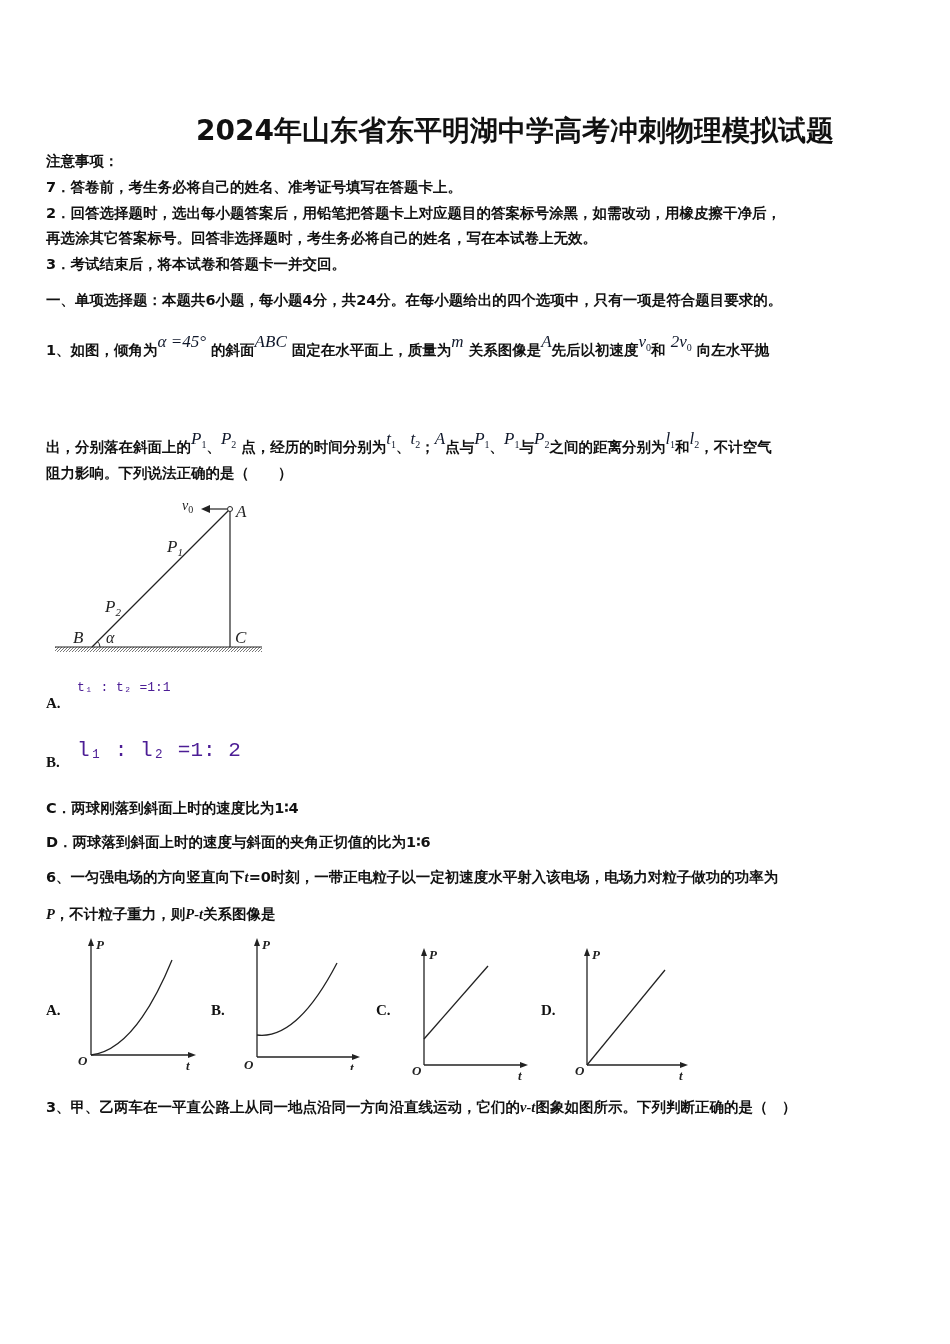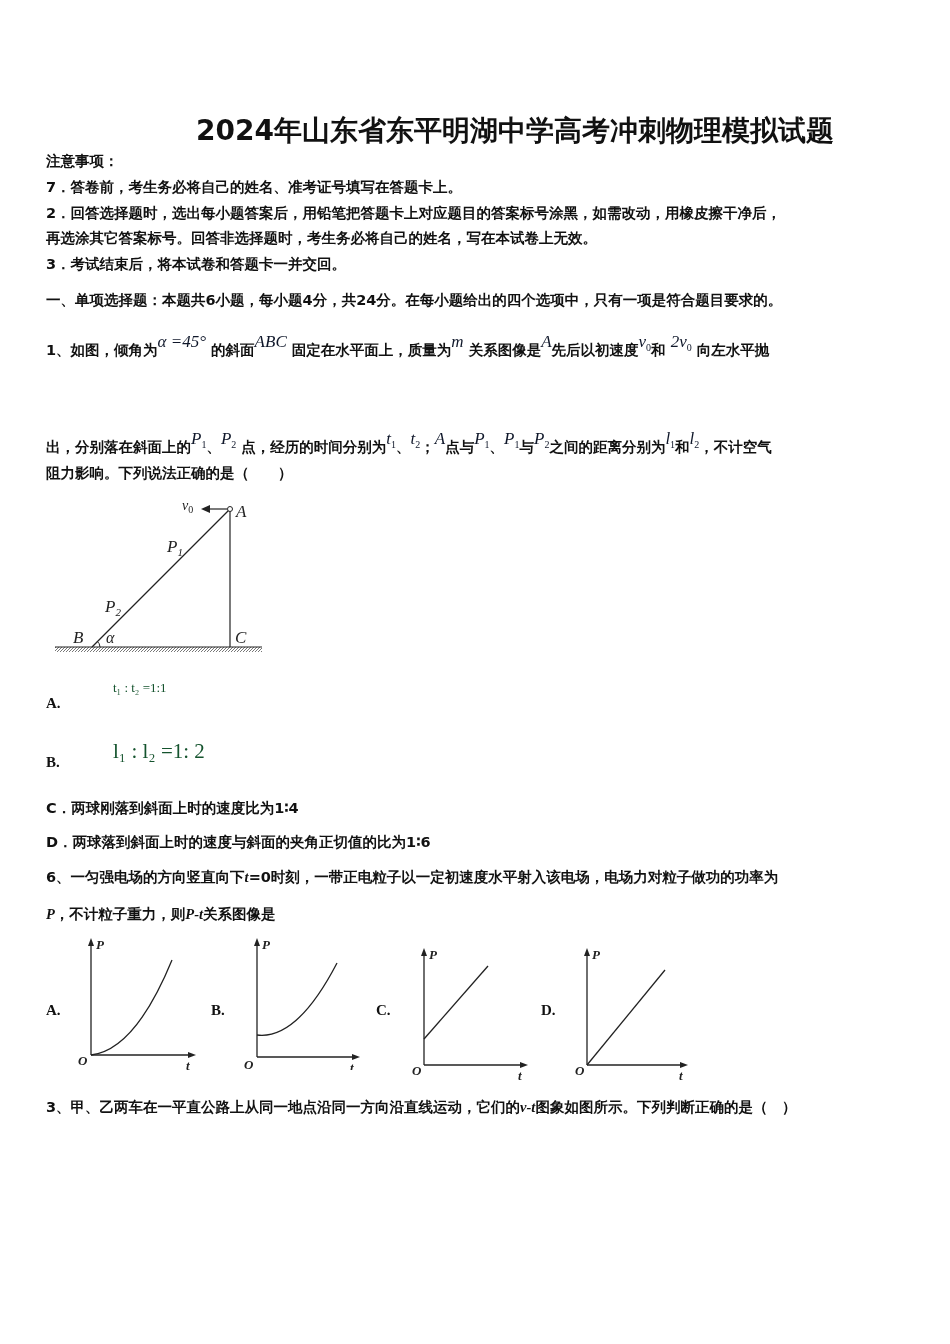--- a/index.html
+++ b/index.html
@@ -4,21 +4,21 @@
 <style>
   html, body { margin:0; padding:0; background:#ffffff; }
   body { width:950px; height:1344px; position:relative; overflow:hidden;
          font-family:"DejaVu Sans","Liberation Sans",sans-serif; color:#111; }
   .abs { position:absolute; white-space:nowrap; }
   .title { top:112px; left:0; width:950px; text-align:center; font-size:28px; font-weight:bold; letter-spacing:0px;padding-left:40px; }
   .line { font-size:14.5px; font-weight:bold; left:46px; }
   .math { font-family:"Liberation Serif","DejaVu Serif",serif; font-weight:normal; font-style:italic; color:#0f172a; font-size:17px; position:relative; top:-8px; }
   .math sub { font-size:10px; font-style:normal; }
   .opt-label { font-family:"Liberation Serif","DejaVu Serif",serif; font-weight:bold; font-size:15px; }
-  .optmath { font-family:Liberation Serif, serif; color:#14532d; font-size:15px;margin-left:36px; }
+  .optmath { font-family:Liberation Mono, monospace; color:#4c1d95; font-size:15px; }
   svg text { font-family:"Liberation Serif","DejaVu Serif",serif; }
   .ital { font-style:italic; font-family:"Liberation Serif","DejaVu Serif",serif; }
 </style>
 </head>
 <body>
 
 <div class="abs title">2024年山东省东平明湖中学高考冲刺物理模拟试题</div>
 
 <div class="abs line" style="top:152px;">注意事项：</div>
 <div class="abs line" style="top:178px;">7．答卷前，考生务必将自己的姓名、准考证号填写在答题卡上。</div>

